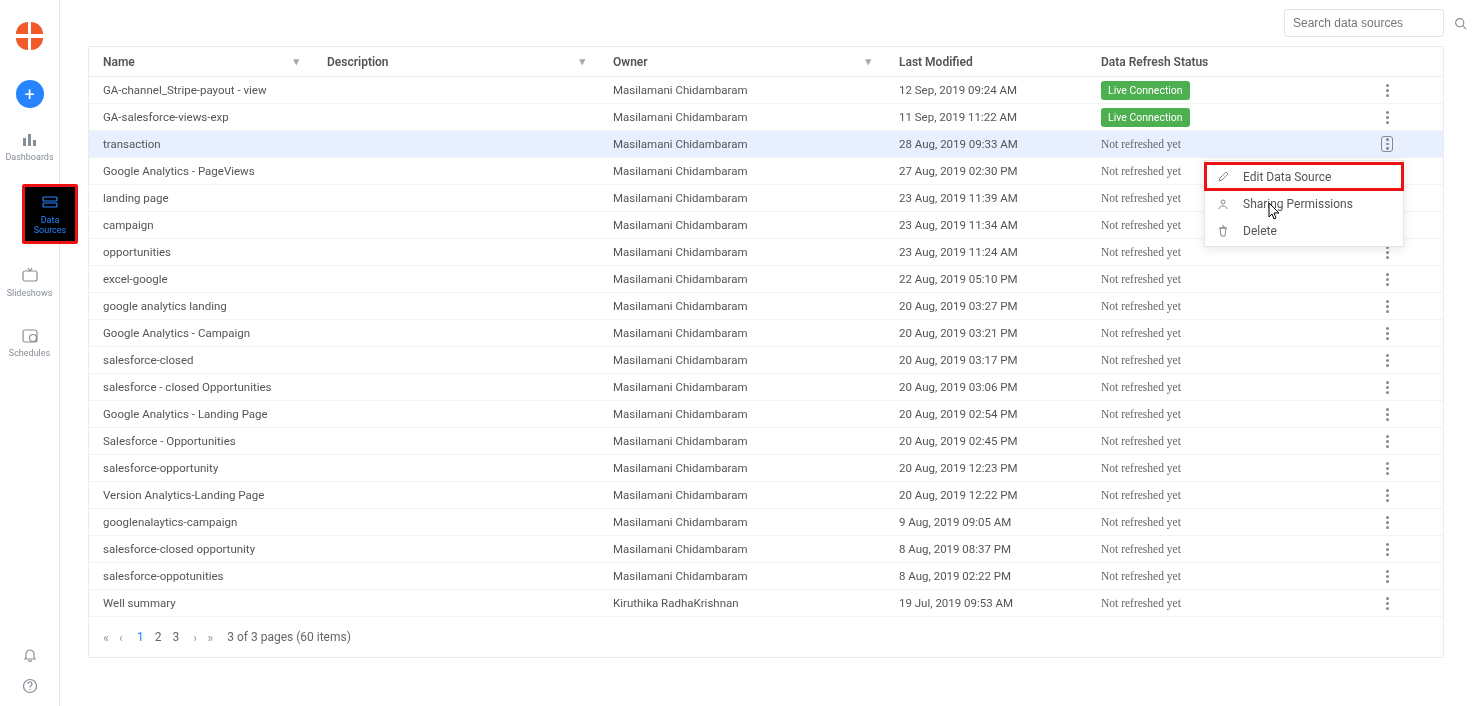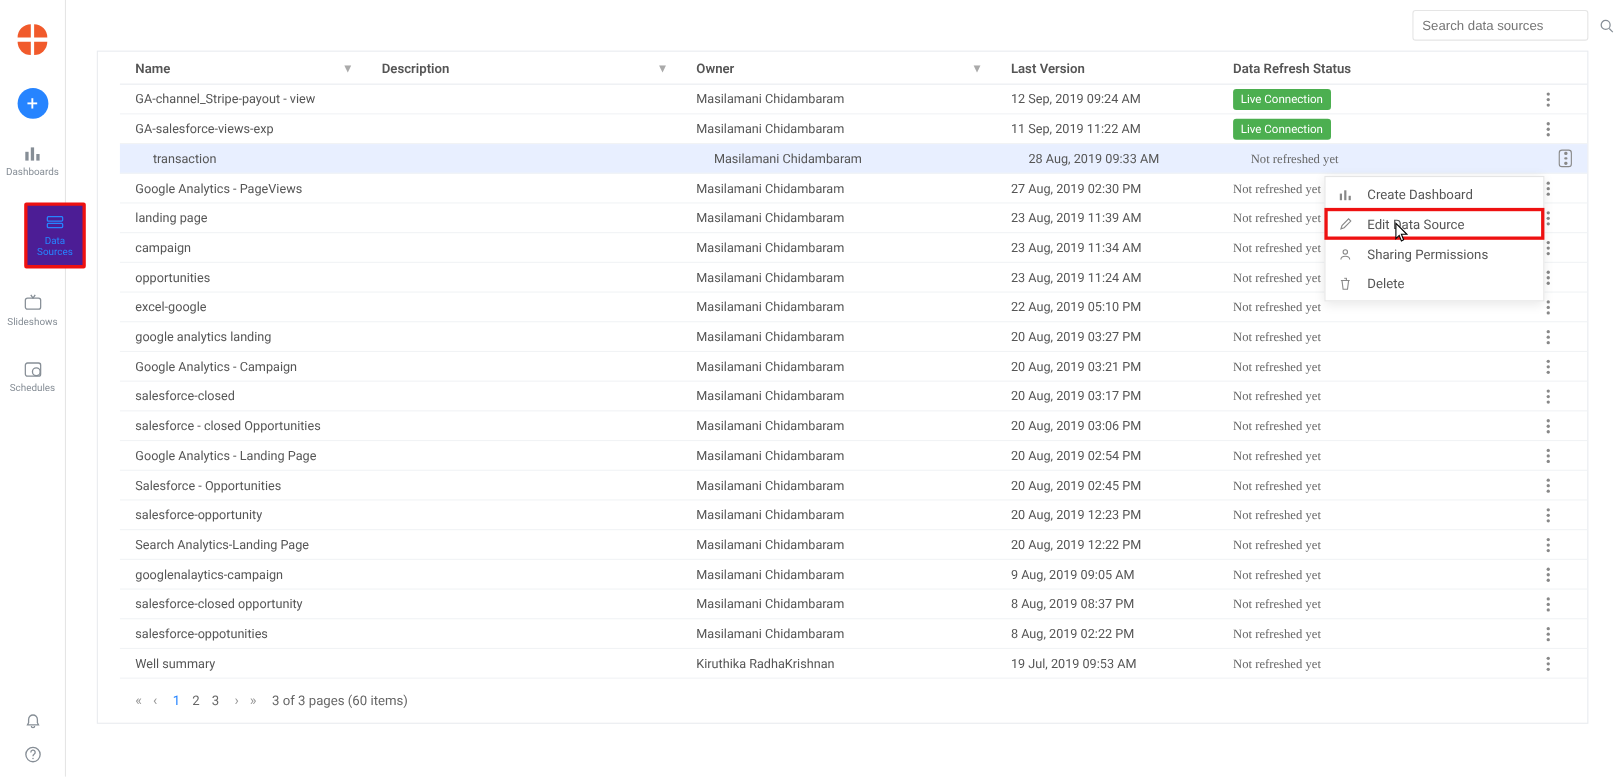--- a/index.html
+++ b/index.html
@@ -10,45 +10,45 @@
 .logo { margin-top:22px; width:28px; height:28px; display:flex; flex-wrap:wrap; gap:3px; }
 .logo span { width:12px; height:12px; background:#f15a2b; }
 .logo span:nth-child(1){ border-radius:12px 0 0 0; }
 .logo span:nth-child(2){ border-radius:0 12px 0 0; }
 .logo span:nth-child(3){ border-radius:0 0 0 12px; }
 .logo span:nth-child(4){ border-radius:0 0 12px 0; }
 .add-btn { margin-top:30px; width:28px; height:28px; border-radius:50%; background:#2684ff; color:#fff; display:flex; align-items:center; justify-content:center; font-size:18px; cursor:pointer; }
 .nav-item { margin-top:16px; width:56px; display:flex; flex-direction:column; align-items:center; gap:4px; cursor:pointer; padding:6px 0; }
 .nav-item .ico { width:18px; height:18px; display:flex; align-items:center; justify-content:center; color:#868e96; }
 .nav-item .lbl { font-size:9px; color:#868e96; text-align:center; }
-.nav-item.active { border:3px solid #e11; border-radius:2px; background:#4c1d95;margin-left:41px; }
+.nav-item.active { border:3px solid #e11; border-radius:2px; background:#000000;margin-left:41px; }
 .nav-item.active .ico,.nav-item.active .lbl{ color:#2684ff; }
 .sidebar-bottom { margin-top:auto; margin-bottom:12px; display:flex; flex-direction:column; gap:14px; align-items:center; color:#868e96; }
 .sidebar-bottom .sb-icon{ font-size:16px; cursor:pointer; }
 
 
 .content { position:absolute; left:60px; top:0; right:0; height:669px; padding:0 28px; }
 .topbar { height:46px; display:flex; align-items:center; justify-content:flex-end; }
 .search { width:160px; height:28px; border:1px solid #e5e5e5; border-radius:3px; display:flex; align-items:center; padding:0 8px; gap:6px; color:#868e96; }
 .search input { border:none; outline:none; font-size:12px; flex:1; color:#444; background:transparent; }
 
-.table { border:1px solid #e9ecef; border-top:1px solid #e9ecef;padding-left:20px; }
+.table { border:1px solid #e9ecef; border-top:1px solid #e9ecef; }
 .thead { display:flex; align-items:center; height:30px; font-weight:600; color:#555; border-bottom:1px solid #e9ecef; }
 .th,.td { padding:0 14px; }
 .th { display:flex; align-items:center; justify-content:space-between; }
 .c-name{ width:224px; }
 .c-desc{ width:286px; }
 .c-owner{ width:286px; }
 .c-mod{ width:202px; }
 .c-status{ width:280px; }
 .c-menu{ width:40px; display:flex; align-items:center; justify-content:center; }
 
 .tbody{}
 .row { display:flex; align-items:center; height:27px; border-bottom:1px solid #f1f3f5; color:#555; font-size:11.5px; }
-.row.selected{ background:#e8efff;justify-content:flex-end; }
+.row.selected{ background:#e8efff; }
 
 .badge { display:inline-block; padding:3px 7px; border-radius:3px; background:#4caf50; color:#fff; font-size:10.5px;text-align:center; }
 .status-text{ color:#666;font-family:Liberation Serif, serif; }
 
 .more-btn { width:16px; height:16px; display:flex; flex-direction:column; align-items:center; justify-content:center; gap:2px; cursor:pointer; }
 .more-btn span{ width:3px; height:3px; border-radius:50%; background:#888; }
 .more-btn.open{ border:1px solid #888; border-radius:3px; padding:1px; }
 
 
 .pager { display:flex; align-items:center; gap:10px; height:40px; padding:0 14px; color:#666; }
@@ -157,21 +157,21 @@
         </div>
       <div class="th c-desc">
           <span>Description</span>
           <span class="filter-ico">▾</span>
         </div>
       <div class="th c-owner">
           <span>Owner</span>
           <span class="filter-ico">▾</span>
         </div>
       <div class="th c-mod">
-          <span>Last Version</span>
+          <span>Last Modified</span>
         </div>
       <div class="th c-status">
           <span>Data Refresh Status</span>
         </div>
       <div class="th c-menu"></div>
     </div>
     <div class="tbody" id="tbody">
         <div class="row">
           <div class="td c-name">GA-channel_Stripe-payout - view</div>
           <div class="td c-desc"></div>
@@ -376,21 +376,21 @@
           <div class="td c-status"><span class="status-text">Not refreshed yet</span></div>
           <div class="td c-menu">
             <div class="more-btn">
               <span></span>
               <span></span>
               <span></span>
             </div>
           </div>
         </div>
         <div class="row">
-          <div class="td c-name">Search Analytics-Landing Page</div>
+          <div class="td c-name">Version Analytics-Landing Page</div>
           <div class="td c-desc"></div>
           <div class="td c-owner">Masilamani Chidambaram</div>
           <div class="td c-mod">20 Aug, 2019 12:22 PM</div>
           <div class="td c-status"><span class="status-text">Not refreshed yet</span></div>
           <div class="td c-menu">
             <div class="more-btn">
               <span></span>
               <span></span>
               <span></span>
             </div>
@@ -458,30 +458,20 @@
       <span class="pg-btn">‹</span>
       <span id="pg-nums"><span class="pg-num cur">1</span>  <span class="pg-num">2</span>  <span class="pg-num">3</span>  </span>
       <span class="pg-btn">›</span>
       <span class="pg-btn">»</span>
       <span style="margin-left:4px;">3 of 3 pages (60 items)</span>
     </div>
   </div>
 </div>
 
 <div class="ctx-menu">
-  <div class="ctx-item">
-    <span class="ctx-ico">
-        <svg width="12" height="12" viewBox="0 0 12 12">
-          <rect x="1" y="5" width="2" height="6" fill="currentColor"></rect>
-          <rect x="5" y="2" width="2" height="9" fill="currentColor"></rect>
-          <rect x="9" y="7" width="2" height="4" fill="currentColor"></rect>
-        </svg>
-      </span>
-    <span>Create Dashboard</span>
-  </div>
   <div class="ctx-item hl">
     <span class="ctx-ico">
         <svg width="12" height="12" viewBox="0 0 12 12">
           <path d="M2 10l1-3 6-6 2 2-6 6-3 1z" fill="none" stroke="currentColor" stroke-width="1"></path>
         </svg>
       </span>
     <span>Edit Data Source</span>
   </div>
   <div class="ctx-item">
     <span class="ctx-ico">

